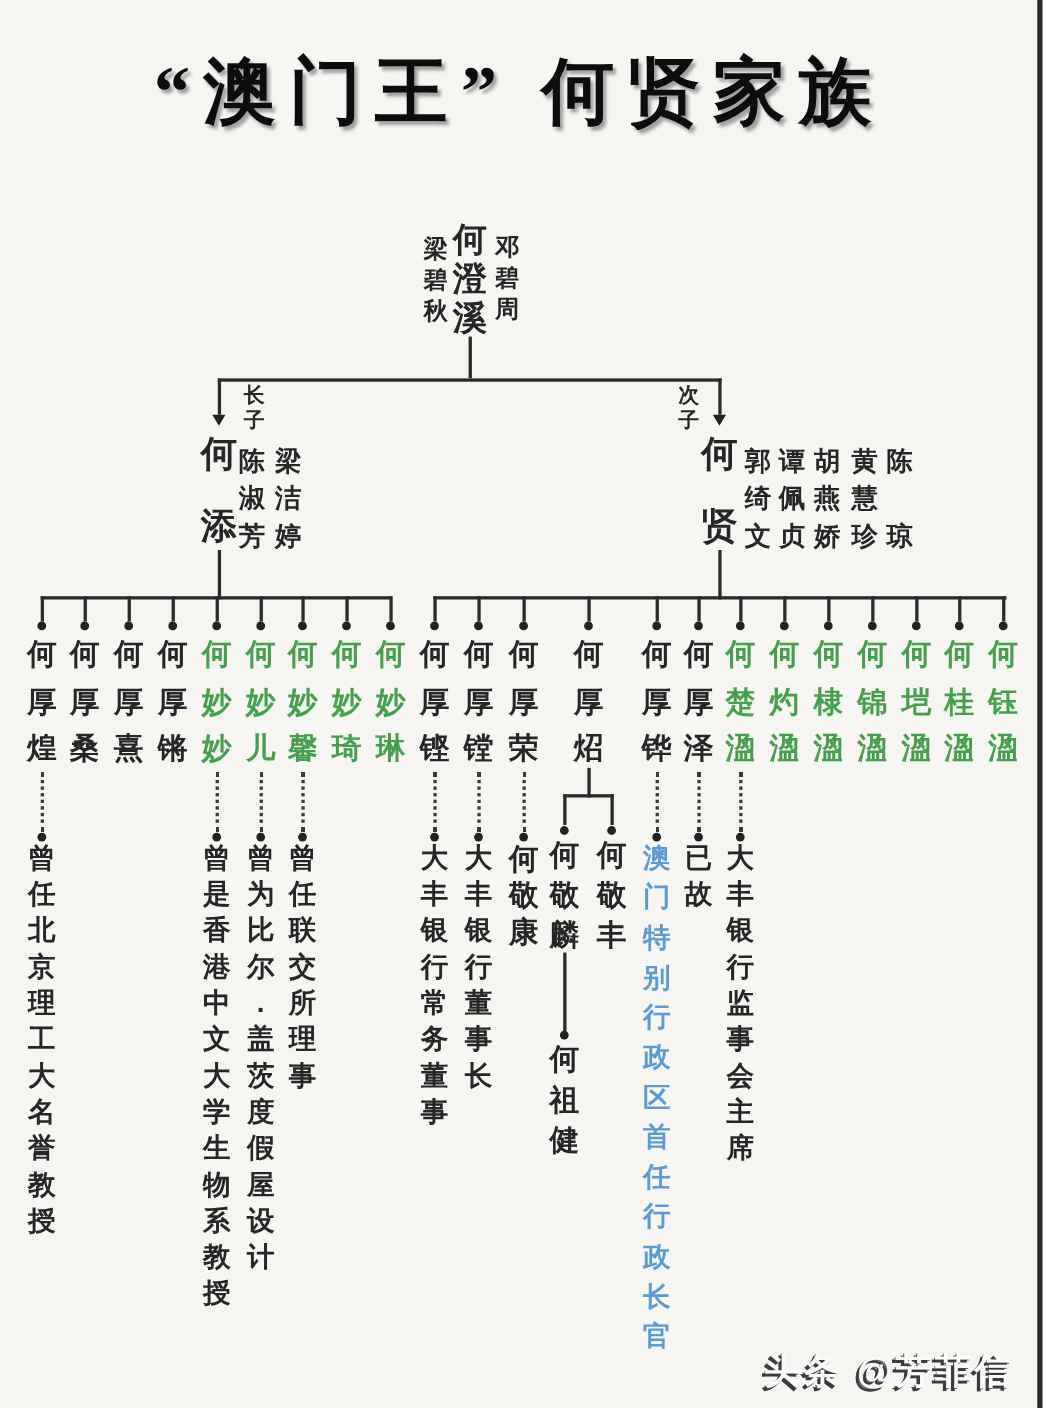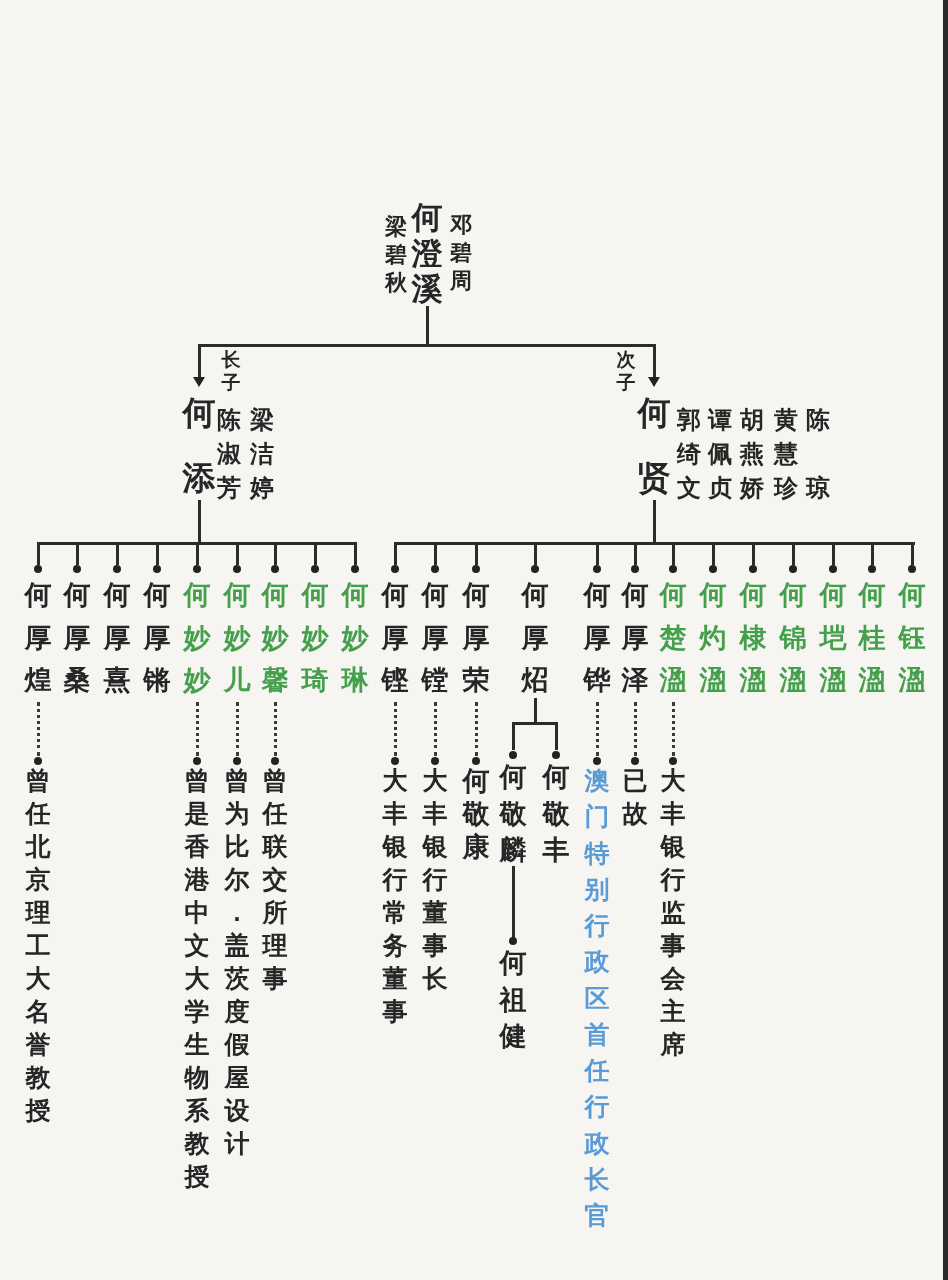--- a/index.html
+++ b/index.html
@@ -28,20 +28,21 @@
   .watermark{
     position:absolute;top:1224px;right:26px;font-size:33px;font-weight:700;
     letter-spacing:3px;color:#fbfbfb;white-space:nowrap;
     text-shadow:-3px 3px 0 #3b3b3b,-1px 1px 0 #6a6a6a;
   }
 </style>
 </head>
 <body>
 
 <div id="canvas">
+  <div class="title">“澳门王” 何贤家族</div>
   <div id="tree">
       <div class="vcol" style="left: 427px; top: 202px; height: 102px; font-size: 31px; color: rgb(38, 38, 38);">
         <span>何</span>
         <span>澄</span>
         <span>溪</span>
       </div>
       <div class="vcol" style="left: 396px; top: 216px; height: 78px; font-size: 22px; color: rgb(38, 38, 38);">
         <span>梁</span>
         <span>碧</span>
         <span>秋</span>
@@ -407,14 +408,15 @@
         <span>溋</span>
       </div>
       <div class="cline" style="left: 910.5px; top: 542px; width: 3px; height: 23px;"></div>
       <div class="cdot" style="left: 908px; top: 565px;"></div>
       <div class="vcol" style="left: 912px; top: 582px; height: 112px; font-size: 27px; color: rgb(69, 160, 76);">
         <span>何</span>
         <span>钰</span>
         <span>溋</span>
       </div>
     </div>
+  <div class="watermark">头条 @芳菲信</div>
   <div class="edge-strip"></div>
 </div>
 
 </body></html>

